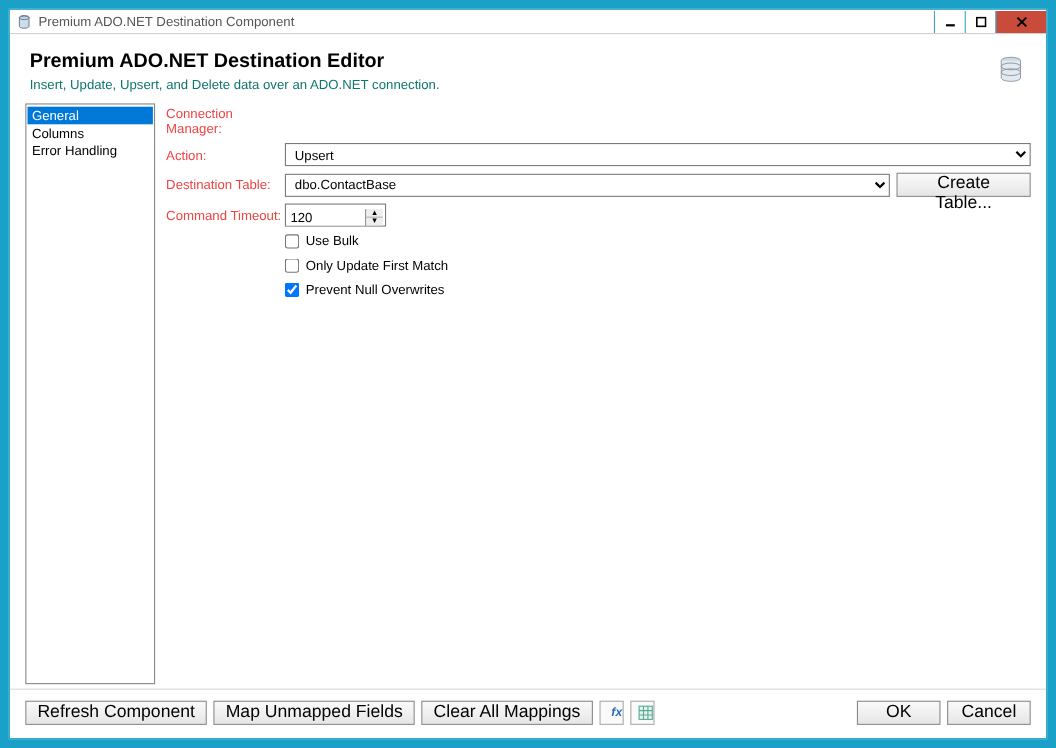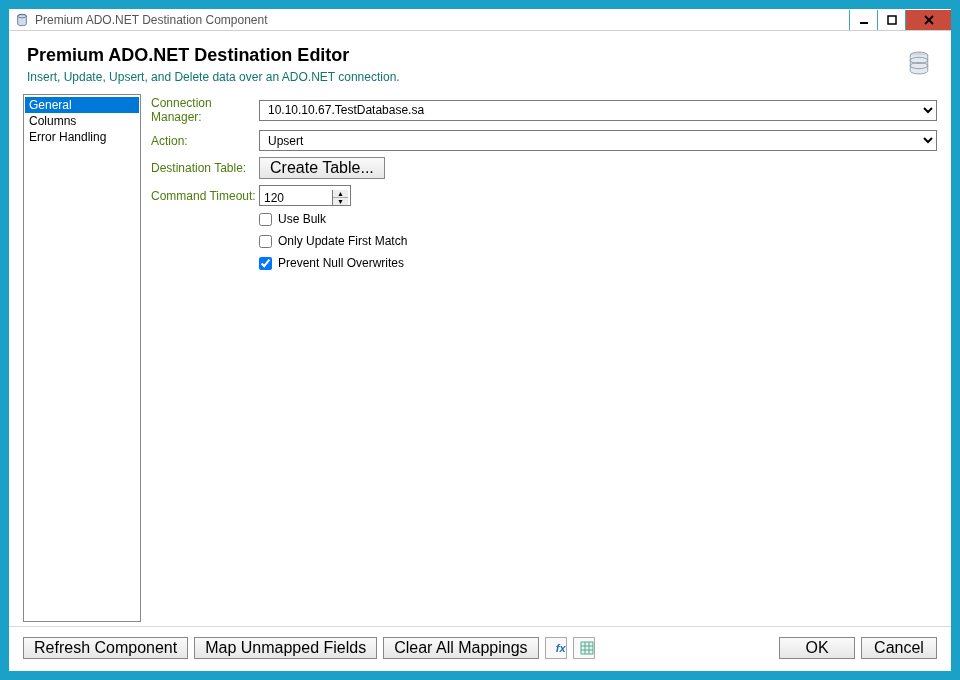--- a/index.html
+++ b/index.html
@@ -100,21 +100,21 @@
     padding-top: 2px;
   }
   .form-row {
     display: flex;
     align-items: center;
     margin-bottom: 6px;
   }
   .form-row label {
     width: 108px;
     font-size: 12px;
-    color: #4d7c0f;
+    color: #ef4444;
   }
   .form-row .field-wrap {
     flex: 1;
     display: flex;
     gap: 6px;
     align-items: center;
   }
   select.combo, input.text {
     height: 21px;
     border: 1px solid #7a7a7a;
@@ -255,39 +255,37 @@
     <div class="sidebar">
       <div class="sidebar-item selected">General</div>
       <div class="sidebar-item">Columns</div>
       <div class="sidebar-item">Error Handling</div>
     </div>
 
     <div class="form-area">
 
       <div class="form-row">
         <label>Connection Manager:</label>
-        <div class="field-wrap">
-          <select class="combo full">
-            <option>10.10.10.67.TestDatabase.sa</option>
-          </select>
-        </div>
       </div>
 
       <div class="form-row">
         <label>Action:</label>
         <div class="field-wrap">
           <select class="combo full">
             <option>Upsert</option>
           </select>
         </div>
       </div>
 
       <div class="form-row">
         <label>Destination Table:</label>
         <div class="field-wrap">
+          <select class="combo full">
+            <option>dbo.ContactBase</option>
+          </select>
           <button class="btn wide">Create Table...</button>
         </div>
       </div>
 
       <div class="form-row">
         <label>Command Timeout:</label>
         <div class="field-wrap">
           <div class="spinner">
             <input type="text" value="120" style="">
             <div class="arrows">

